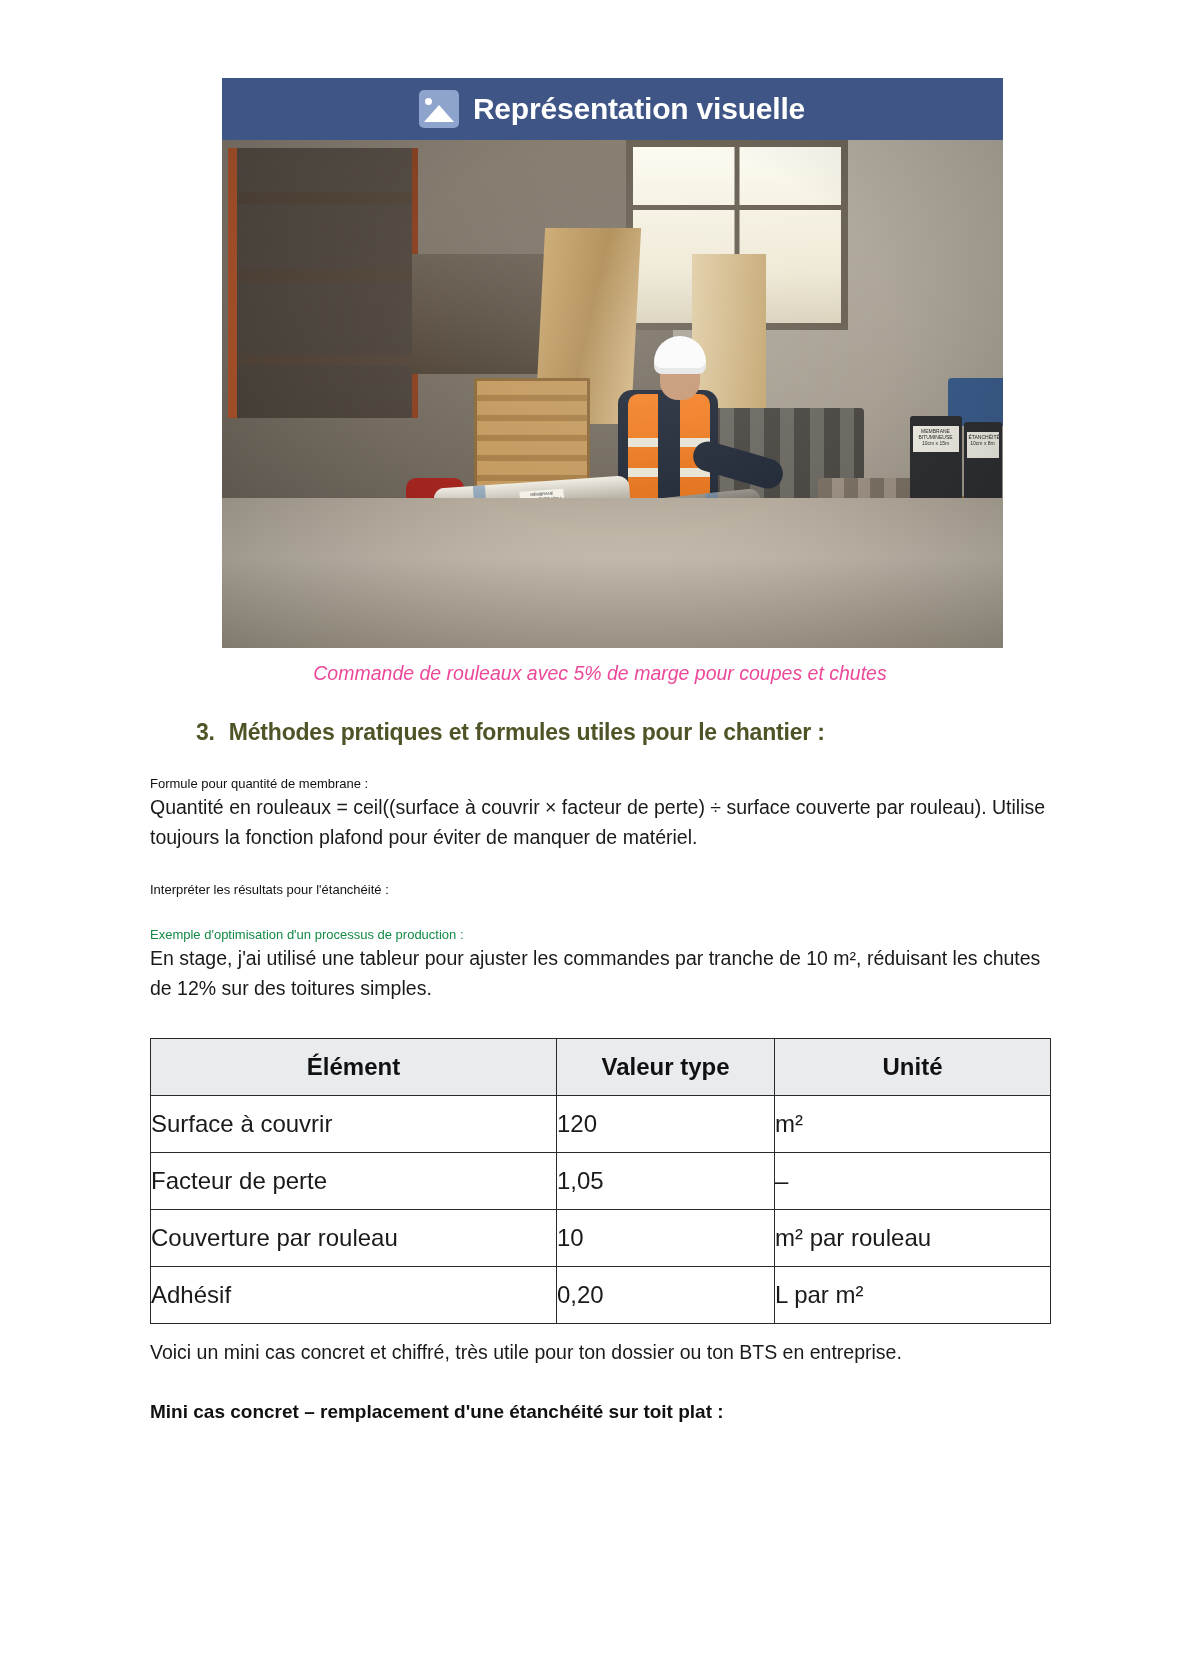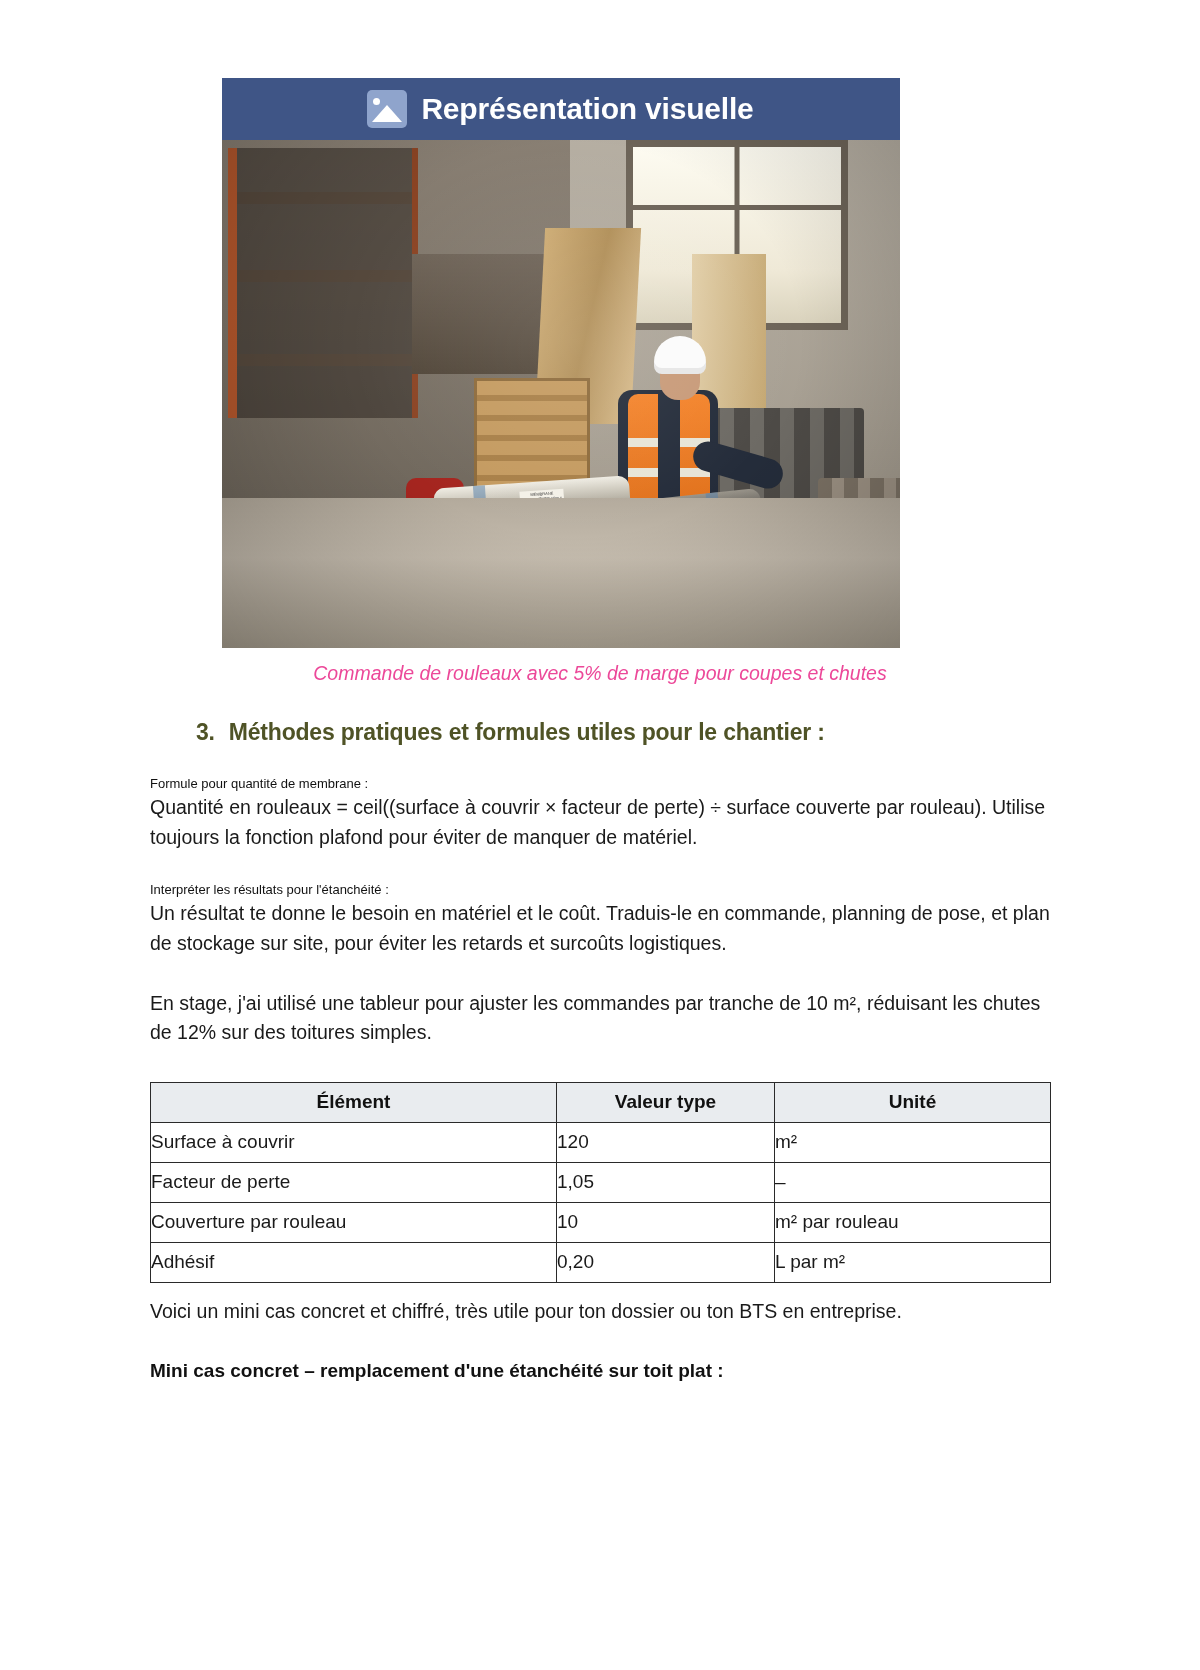--- a/index.html
+++ b/index.html
@@ -23,21 +23,21 @@
     padding: 0;
   }
 
   
   .figure {
     width: 757px;
     margin: 78px auto 0 auto;
   }
   .figure-frame {
     position: relative;
-    width: 678px;
+    width: 781px;
     height: 570px;
     overflow: hidden;
     background: #a16207;
   }
   .figure-banner {
     position: absolute;
     top: 0; left: 0; right: 0;
     height: 62px;
     background: #3f5586;
     display: flex;
@@ -293,22 +293,22 @@
 
   
   table.spec {
     width: 900px;
     border-collapse: collapse;
     margin-top: 34px;
     table-layout: fixed;
   }
   table.spec th, table.spec td {
     border: 1.5px solid #2a2a2a;
-    height: 40px;
-    font-size: 19px;
+    height: 57px;
+    font-size: 24px;
     margin-left: 48px;
   }
   table.spec th {
     background: #e9ecef;
     font-weight: bold;
     text-align: center;
     color: #111;
   }
   table.spec td {
     text-align: left;
@@ -424,24 +424,24 @@
       <span>Méthodes pratiques et formules utiles pour le chantier :</span>
     </div>
 
     <div class="block">
       <div class="block-title">Formule pour quantité de membrane :</div>
       <div class="block-body">Quantité en rouleaux = ceil((surface à couvrir × facteur de perte) ÷ surface couverte par rouleau). Utilise toujours la fonction plafond pour éviter de manquer de matériel.</div>
     </div>
 
     <div class="block">
       <div class="block-title">Interpréter les résultats pour l'étanchéité :</div>
-      <div class="block-body">Un résultat te donne le besoin en matériel et le coût. Traduis-le en commande, planning de pose, et plan de stockage sur site, pour éviter les retards et surcoûts logistiques.</div>
     </div>
 
     <div class="block">
+      <div class="block-title green">Exemple d'optimisation d'un processus de production :</div>
       <div class="block-body">En stage, j'ai utilisé une tableur pour ajuster les commandes par tranche de 10 m², réduisant les chutes de 12% sur des toitures simples.</div>
     </div>
 
     <table class="spec">
       <colgroup>
           <col class="c1">
           <col class="c2">
           <col class="c3">
         </colgroup>
       <thead>

